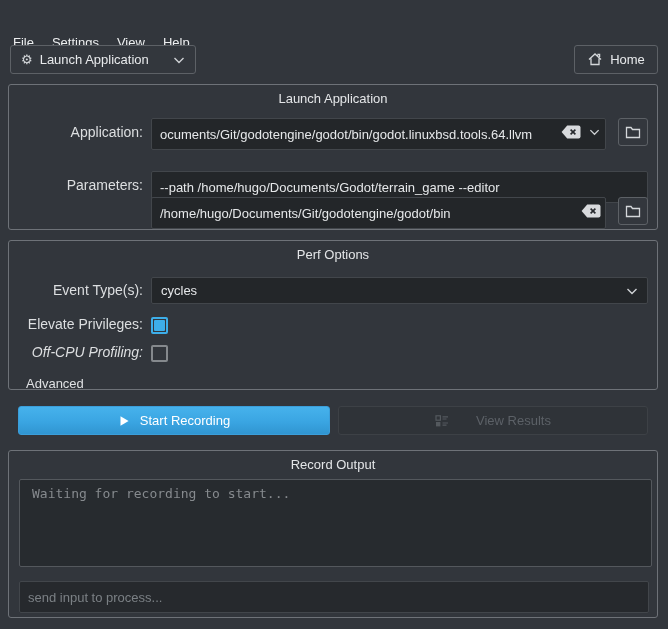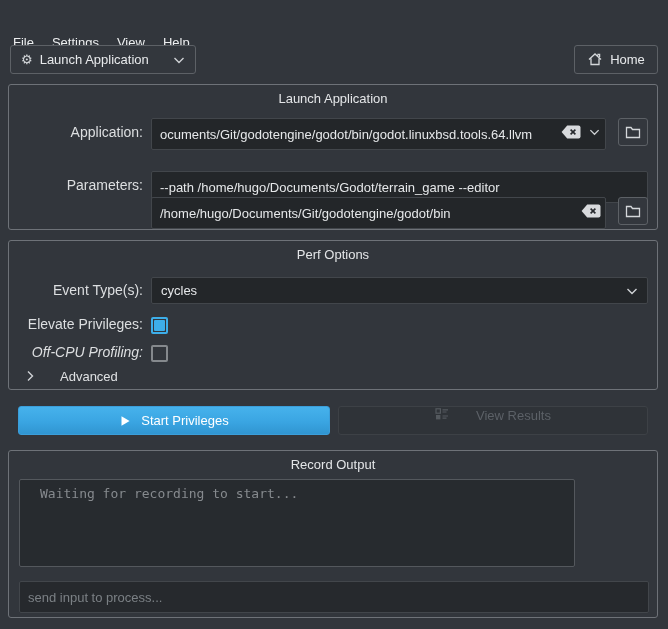--- a/index.html
+++ b/index.html
@@ -47,41 +47,41 @@
     position:absolute;left:142px;top:0;width:497px;height:27px;box-sizing:border-box;
     background:#232629;border:1px solid #42464b;border-radius:2px;
     display:flex;align-items:center;color:#e6e8ea;font-size:13px;padding:0 9px;cursor:pointer;
   }
   .combo .dd{margin-left:auto;}
   
   .checkbox{position:absolute;left:142px;top:5px;width:13px;height:13px;border:2px solid #85898d;border-radius:2px;cursor:pointer;}
   .checkbox.checked{border-color:#3daee9;}
   .checkbox .inner{display:none;}
   .checkbox.checked .inner{display:block;position:absolute;left:1px;top:1px;right:1px;bottom:1px;background:#3daee9;border-radius:1px;}
-  .advanced{position:absolute;left:17px;height:20px;display:flex;align-items:center;gap:26px;color:#dfe1e3;font-size:13px;cursor:pointer;}
+  .advanced{position:absolute;left:17px;height:20px;display:flex;align-items:center;gap:10px;color:#dfe1e3;font-size:13px;cursor:pointer;flex-direction:column;}
   
   .start-btn{
     position:absolute;left:18px;top:406px;width:312px;height:29px;box-sizing:border-box;
     background:linear-gradient(180deg,#46b2ec 0%,#3aa5e2 55%,#3095d1 100%);
     border:1px solid #3b9eda;border-radius:3px;
     display:flex;align-items:center;justify-content:center;gap:10px;
     color:#ffffff;font-size:13px;cursor:pointer;
   }
   .results-btn{
     position:absolute;left:338px;top:406px;width:310px;height:29px;box-sizing:border-box;
     background:#2f3338;border:1px solid #3d4146;border-radius:3px;
-    display:flex;align-items:flex-start;justify-content:center;gap:27px;
+    display:flex;align-items:center;justify-content:center;gap:27px;
     color:#5c6167;font-size:13px;
   }
   
   .output-area{
-    position:absolute;left:10px;top:28px;width:556px;height:88px;box-sizing:border-box;
+    position:absolute;left:10px;top:28px;width:633px;height:88px;box-sizing:border-box;
     background:#272b2f;border:1px solid #54585d;border-radius:2px;resize:none;
     color:#868a8e;font-size:13px;font-family:"DejaVu Sans Mono","Liberation Mono",monospace;
-    padding:6px 20px;outline:none;
+    padding:6px 12px;outline:none;
   }
   .send-input{left:10px;top:130px;width:630px;background:#26292d;}
   svg{display:block;}
 </style>
 </head>
 <body>
 
 <div class="menubar">
   <span class="menu-item">File</span>
   <span class="menu-item">Settings</span>
@@ -184,21 +184,21 @@
         <path d="M2 1.5 L6.5 6 L2 10.5" fill="none" stroke="#cfd2d5" stroke-width="1.4"></path>
       </svg>
     <span>Advanced</span>
   </div>
 </div>
 
 <button class="start-btn">
   <svg width="12" height="12" viewBox="0 0 12 12">
       <path d="M2.5 1.3 v9.4 L10.6 6 Z" fill="#ffffff"></path>
     </svg>
-  <span>Start Privileges</span>
+  <span>Start Recording</span>
 </button>
 <button class="results-btn" disabled="">
   <svg width="14" height="12" viewBox="0 0 14 12">
       <rect x="1" y="0.8" width="4.4" height="4.4" fill="none" stroke="#54595e" stroke-width="1.2"></rect>
       <path d="M7.5 1.8 h5.5 M7.5 4 h4" stroke="#54595e" stroke-width="1.2"></path>
       <rect x="1" y="7" width="4.4" height="4.4" fill="#54595e"></rect>
       <path d="M7.5 8 h5.5 M7.5 10.2 h4" stroke="#54595e" stroke-width="1.2"></path>
     </svg>
   <span>View Results</span>
 </button>

